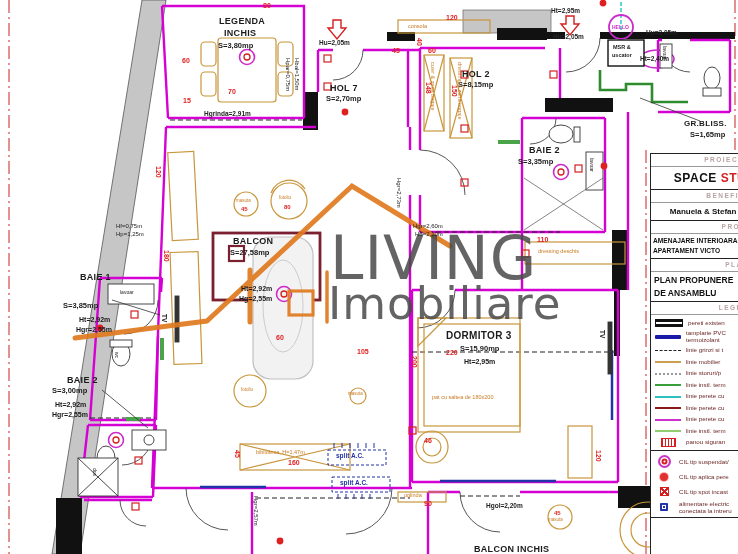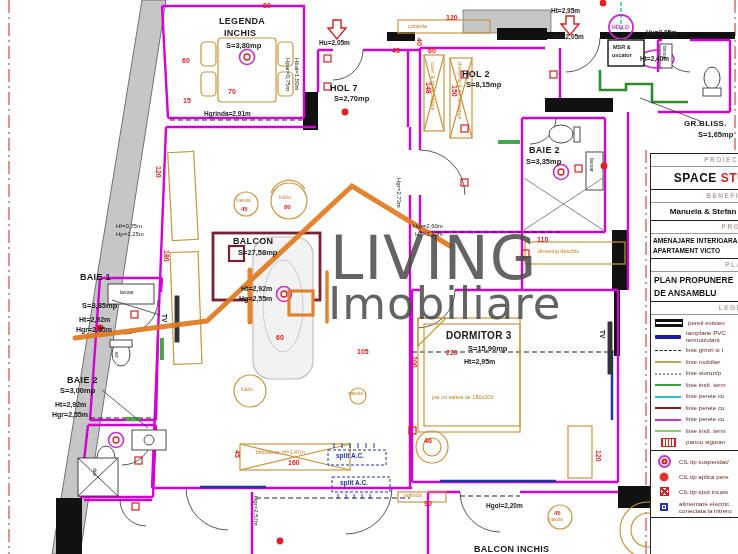--- a/index.html
+++ b/index.html
@@ -1,21 +1,21 @@
 <!DOCTYPE html>
 <html><head>
 <meta charset="utf-8">
 <style>
   html,body{margin:0;padding:0;}
   body{width:738px;height:554px;position:relative;overflow:hidden;background:#fff;
        font-family:"Liberation Sans",sans-serif;}
   .abs{position:absolute;}
   .lbl{position:absolute;white-space:nowrap;}
   .room-name{font:bold 9px/1.1 "Liberation Sans",sans-serif;color:#1a1a1a;letter-spacing:.3px;}
-  .room-area{font:bold 7.5px/1.1 "Liberation Sans",sans-serif;color:#1a1a1a;margin-left:8px;}
+  .room-area{font:bold 7.5px/1.1 "Liberation Sans",sans-serif;color:#1a1a1a;}
   .room-note{font:bold 7px/1.2 "Liberation Sans",sans-serif;color:#1a1a1a;}
   .dim{font:bold 7px/1 "Liberation Sans",sans-serif;color:#e02020;}
   .ann{font:6px/1 "Liberation Sans",sans-serif;color:#222;}
   .ann-b{font:bold 6.5px/1 "Liberation Sans",sans-serif;color:#222;}
   .o-lbl{font:5.5px/1 "Liberation Sans",sans-serif;color:#c87a20;}
   .blue-lbl{font:bold 6.5px/1 "Liberation Sans",sans-serif;color:#2233aa;}
   .mag-lbl{font:bold 5px/1 "Liberation Sans",sans-serif;color:#cc2acc;}
   .v{writing-mode:vertical-rl;}
   .wm1{font:400 60px/1 "DejaVu Sans",sans-serif;color:#4a4a4a;opacity:.85;letter-spacing:1px;}
   .wm2{font:400 45px/1 "DejaVu Sans",sans-serif;color:#4a4a4a;opacity:.85;letter-spacing:1px;}
@@ -292,21 +292,21 @@
 <div class="lbl room-name" style="left:462px;top:70px">HOL 2</div>
 <div class="lbl room-area" style="left:458px;top:81px">S=8,15mp</div>
 
 <div class="lbl room-name" style="left:529px;top:146px">BAIE 2</div>
 <div class="lbl room-area" style="left:518px;top:158px">S=3,35mp</div>
 
 <div class="lbl room-name" style="left:684px;top:120px;font-size:8px">GR.BLISS.</div>
 <div class="lbl room-area" style="left:690px;top:131px">S=1,65mp</div>
 
 <div class="lbl room-name" style="left:80px;top:273px">BAIE 1</div>
-<div class="lbl room-area" style="left:74px;top:302px">S=3,85mp</div>
+<div class="lbl room-area" style="left:63px;top:302px">S=3,85mp</div>
 <div class="lbl room-note" style="left:79px;top:316px">Ht=2,92m</div>
 <div class="lbl room-note" style="left:76px;top:326px">Hgr=2,55m</div>
 
 <div class="lbl room-name" style="left:67px;top:376px">BAIE 2</div>
 <div class="lbl room-area" style="left:52px;top:387px">S=3,00mp</div>
 <div class="lbl room-note" style="left:55px;top:401px">Ht=2,92m</div>
 <div class="lbl room-note" style="left:52px;top:411px">Hgr=2,55m</div>
 
 <div class="lbl room-name" style="left:233px;top:237px">BALCON</div>
 <div class="lbl room-area" style="left:230px;top:249px">S=27,58mp</div>

